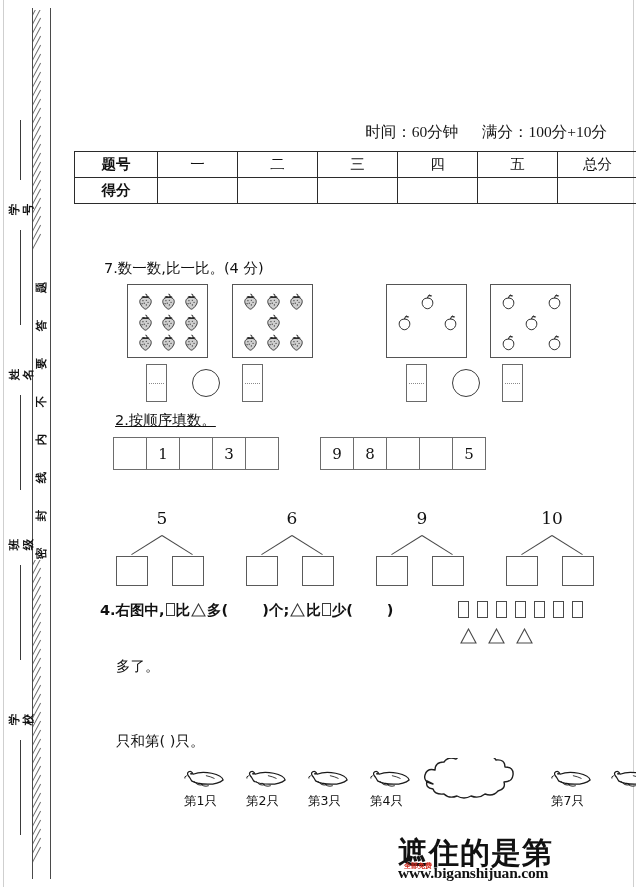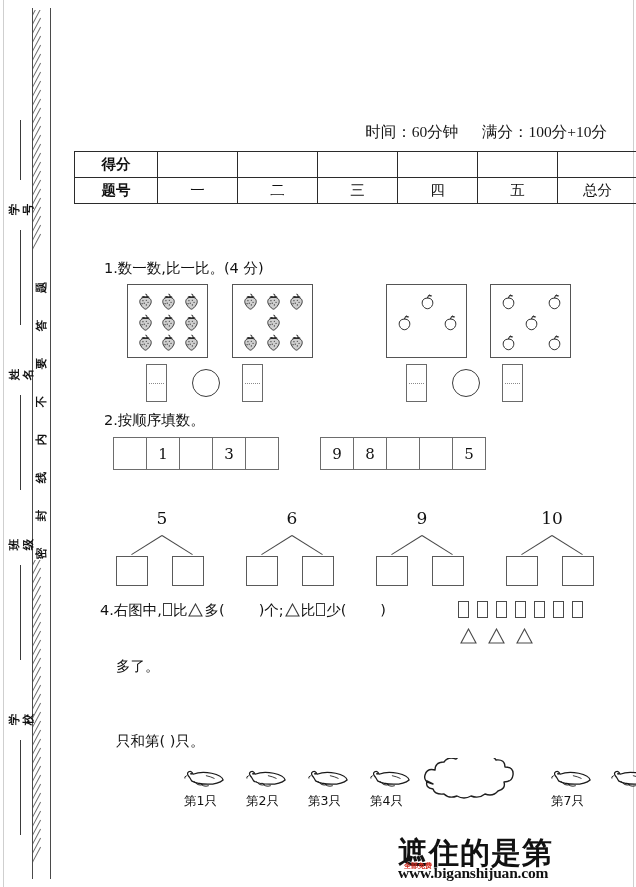--- a/index.html
+++ b/index.html
@@ -403,42 +403,42 @@
 
     <div id="meta">
       <span>时间：60分钟</span>
       <span class="gap"></span>
       <span>满分：100分+10分</span>
     </div>
 
     <table id="score-table">
       <tbody id="score-table-body">
           <tr>
+            <td class="head-cell" style="width: 80px;">题号</td>
+            <td style="width: 77px;">一</td>
+            <td style="width: 77px;">二</td>
+            <td style="width: 77px;">三</td>
+            <td style="width: 77px;">四</td>
+            <td style="width: 77px;">五</td>
+            <td style="width: 77px;">总分</td>
+          </tr>
+          <tr>
             <td class="head-cell" style="width: 80px;">得分</td>
             <td style="width: 77px;"></td>
             <td style="width: 77px;"></td>
             <td style="width: 77px;"></td>
             <td style="width: 77px;"></td>
             <td style="width: 77px;"></td>
             <td style="width: 77px;"></td>
           </tr>
-          <tr>
-            <td class="head-cell" style="width: 80px;">题号</td>
-            <td style="width: 77px;">一</td>
-            <td style="width: 77px;">二</td>
-            <td style="width: 77px;">三</td>
-            <td style="width: 77px;">四</td>
-            <td style="width: 77px;">五</td>
-            <td style="width: 77px;">总分</td>
-          </tr>
         </tbody>
     </table>
 
 
-    <div class="q-text" style="left:34px; top:257px;">1.数一数,比一比。(4 分)</div>
+    <div class="q-text" style="left:34px; top:257px;">7.数一数,比一比。(4 分)</div>
     <div id="q1-figures">
         <div class="fruit-box" style="left: 57px; top: 284px; width: 81px; height: 74px;">
           <div class="fruit" style="left: 9px; top: 7.83333px;"><svg width="17" height="17" viewBox="0 0 20 20">
               <path d="M10 5 C4 5 2 9 4 13 C6 17 9 19 10 19 C11 19 14 17 16 13 C18 9 16 5 10 5 Z" fill="#cfcfcf" stroke="#1c1c1c" stroke-width="1"></path>
               <path d="M5 5 q2 -2 5 -1 q3 -1 5 1 q-2 1 -5 1 q-3 0 -5 -1 Z" fill="#2a2a2a"></path>
               <path d="M10 1 q2 1 2 3" stroke="#2a2a2a" stroke-width="1.2" fill="none"></path>
               <g fill="#2b2b2b">
                 <circle cx="7" cy="9" r="0.7"></circle>
                 <circle cx="11" cy="8.5" r="0.7"></circle>
                 <circle cx="13" cy="11" r="0.7"></circle>
@@ -690,21 +690,21 @@
             </svg></div>
         </div>
         <div class="ans-rect" style="left: 76px; top: 364px;"></div>
         <div class="ans-circle" style="left: 122px; top: 369px;"></div>
         <div class="ans-rect" style="left: 172px; top: 364px;"></div>
         <div class="ans-rect" style="left: 336px; top: 364px;"></div>
         <div class="ans-circle" style="left: 382px; top: 369px;"></div>
         <div class="ans-rect" style="left: 432px; top: 364px;"></div>
       </div>
 
-    <div class="q-text" style="left:34px; top:409px;">2.按顺序填数。</div>
+    <div class="q-text" style="left:45px; top:409px;text-decoration:underline;">2.按顺序填数。</div>
     <div class="seq" id="seq-a" style="left:43px; top:437px;">
         <div class="cell"></div>
         <div class="cell">1</div>
         <div class="cell"></div>
         <div class="cell">3</div>
         <div class="cell"></div>
       </div>
     <div class="seq" id="seq-b" style="left:250px; top:437px;">
         <div class="cell">9</div>
         <div class="cell">8</div>
@@ -737,21 +737,21 @@
         </div>
         <div class="bond" style="left: 428px; top: 508px;">
           <div class="top-num">10</div>
           <div class="leg left"></div>
           <div class="leg right"></div>
           <div class="box left"></div>
           <div class="box right"></div>
         </div>
       </div>
 
-    <div class="q-text" style="left:30px; top:599px;">
+    <div class="q-text" style="left:30px; top:599px;font-weight:bold;">
       <span>4.右图中,</span><span class="inline-sq"></span><span>比</span><svg class="inline-tri" width="15" height="14" viewBox="0 0 15 14">
           <path d="M7.5 1 L14 13 L1 13 Z" fill="#fff" stroke="#3a3a3a" stroke-width="1.1"></path>
         </svg><span>多(</span><span class="sp"></span><span>)个;</span><svg class="inline-tri" width="15" height="14" viewBox="0 0 15 14">
           <path d="M7.5 1 L14 13 L1 13 Z" fill="#fff" stroke="#3a3a3a" stroke-width="1.1"></path>
         </svg><span>比</span><span class="inline-sq"></span><span>少(</span><span class="sp"></span><span>)</span>
     </div>
     <div class="q-text" style="left:46px; top:655px;">多了。</div>
     <div class="shape-row" id="q4-squares" style="left:388px; top:601px;">
         <div class="sq-glyph"></div>
         <div class="sq-glyph"></div>

